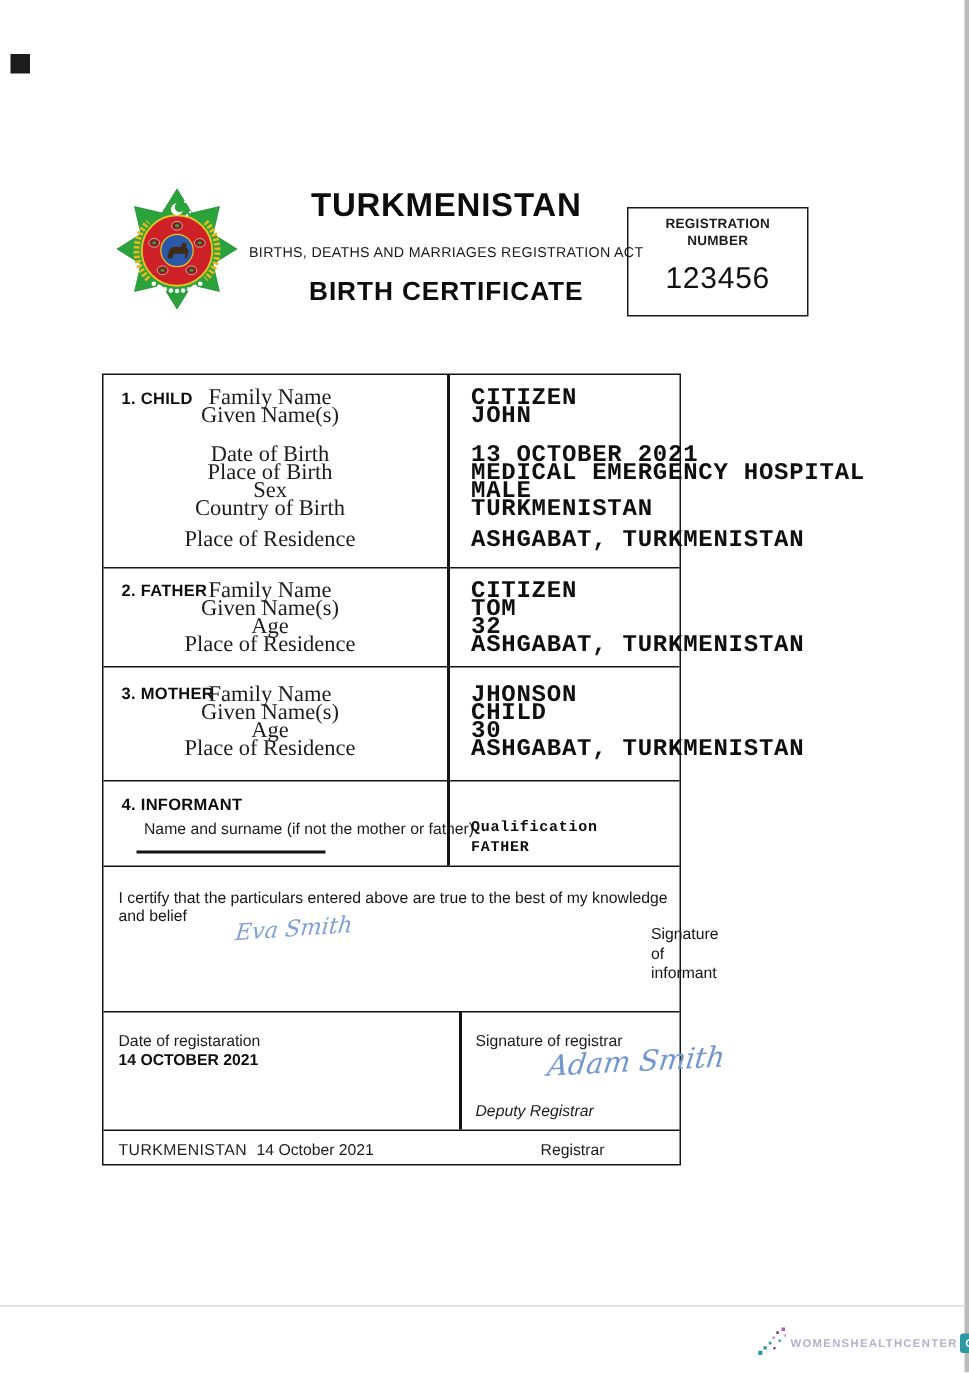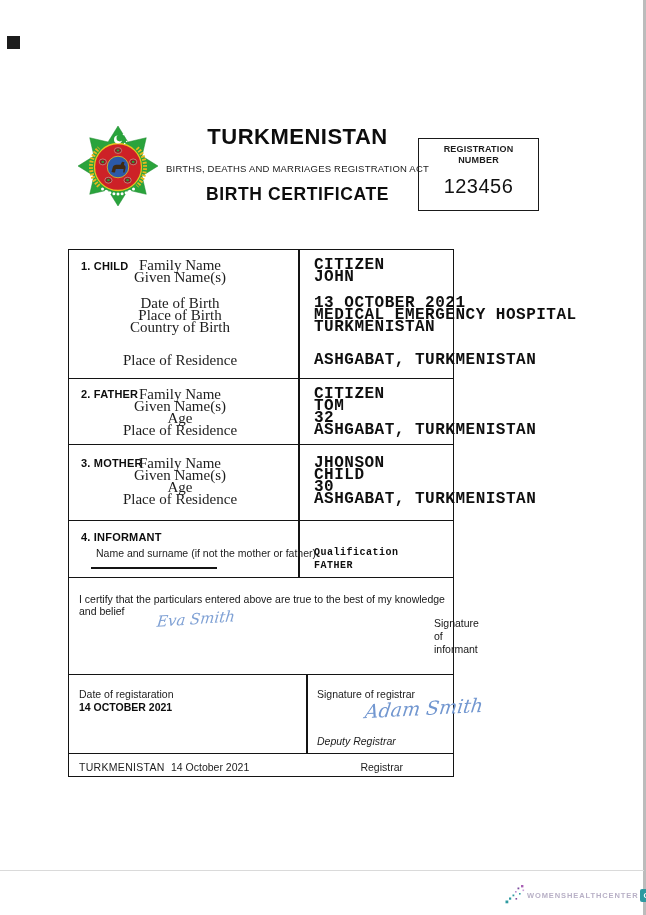--- a/index.html
+++ b/index.html
@@ -146,20 +146,21 @@
 
     <div class="row" style="top:0; height:128px">
       <div class="sec-heading" style="top:10px">1. CHILD</div>
       <div class="fgroup" style="top:9px">
         <div class="fline"><span class="flabel">Family Name</span><span class="fvalue">CITIZEN</span></div>
         <div class="fline"><span class="flabel">Given Name(s)</span><span class="fvalue">JOHN</span></div>
       </div>
       <div class="fgroup" style="top:47px">
         <div class="fline"><span class="flabel">Date of Birth</span><span class="fvalue">13 OCTOBER 2021</span></div>
         <div class="fline"><span class="flabel">Place of Birth</span><span class="fvalue">MEDICAL EMERGENCY HOSPITAL</span></div>
+        <div class="fline"><span class="flabel">Sex</span><span class="fvalue">MALE</span></div>
         <div class="fline"><span class="flabel">Country of Birth</span><span class="fvalue">TURKMENISTAN</span></div>
       </div>
       <div class="fgroup" style="top:104px">
         <div class="fline"><span class="flabel">Place of Residence</span><span class="fvalue">ASHGABAT, TURKMENISTAN</span></div>
       </div>
     </div>
 
     <div class="row" style="top:129px; height:65px">
       <div class="sec-heading" style="top:9px">2. FATHER</div>
       <div class="fgroup" style="top:9px">

